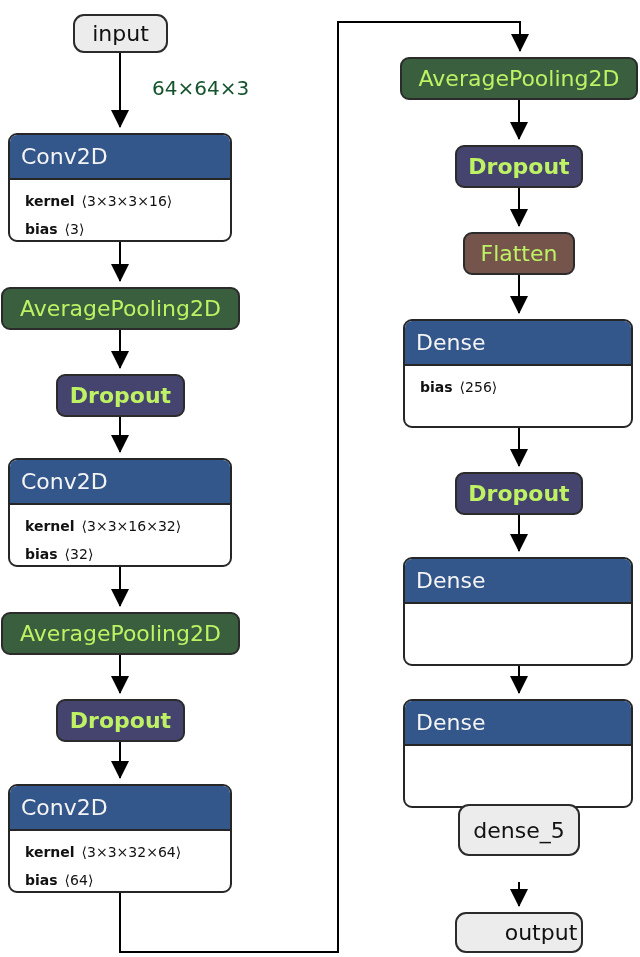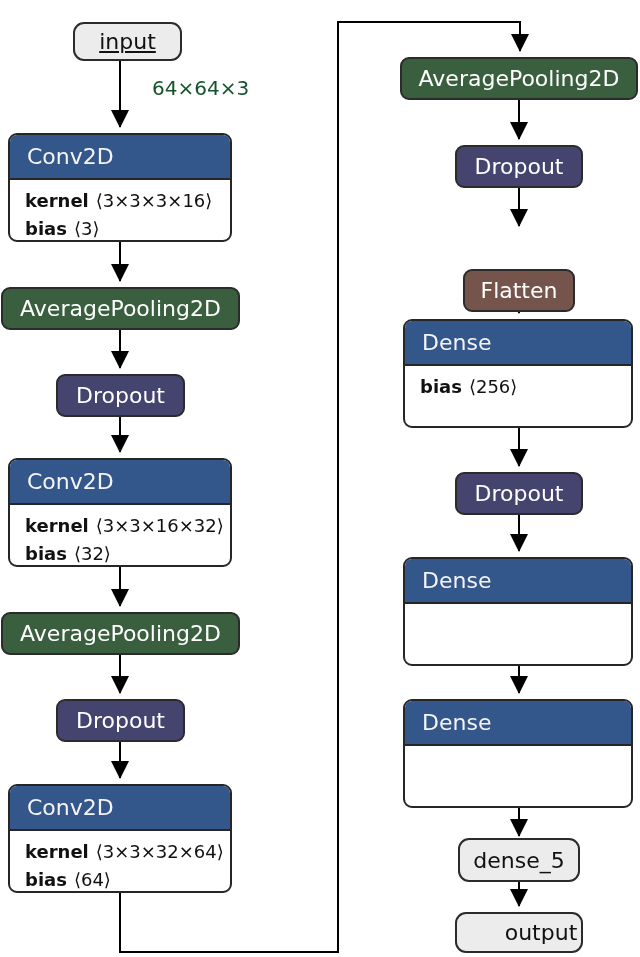--- a/index.html
+++ b/index.html
@@ -8,35 +8,35 @@
     font-family:"DejaVu Sans","Liberation Sans",sans-serif;
   }
   .edges{position:absolute;left:0;top:0;width:640px;height:957px;}
   .node{position:absolute;box-sizing:border-box;}
   .io-node{
     background:#ececec;border:2.5px solid #2b2b2b;border-radius:11px;
     display:flex;align-items:center;justify-content:center;
     font-size:22px;color:#111;
   }
   .pill{
-    border:2px solid #2b2b2b;border-radius:9px;color:#ffffff;
+    border:2px solid #2b2b2b;border-radius:9px;color:#bef264;
     display:flex;align-items:center;justify-content:center;font-size:22px;
   }
   .pool{background:#3a5f3e;}
-  .drop{background:#45446f;}
-  .flat{background:#75554b;margin-top:37px;}
+  .drop{background:#45446f;font-weight:bold;}
+  .flat{background:#75554b;}
   .layer-box{
     border:2.5px solid #262626;border-radius:9px;background:#ffffff;overflow:hidden;
   }
   .layer-head{
     background:#33568b;color:#f4f4f4;font-size:22px;height:43px;
-    display:flex;align-items:center;padding-left:17px;
+    display:flex;align-items:center;padding-left:11px;
     border-bottom:2px solid #262626;
   }
-  .layer-body{padding:7px 14px 0 15px;font-size:18px;color:#111;line-height:28px;}
+  .layer-body{padding:7px 14px 0 15px;font-size:14px;color:#111;line-height:28px;}
   .pname{font-weight:bold;}
   .pval{margin-left:7px;}
   .edge-label{position:absolute;font-size:20px;color:#14532d;}
 </style>
 </head>
 <body>
 
 <div class="canvas">
 
   <svg class="edges" viewBox="0 0 640 957">
@@ -58,21 +58,21 @@
       <path d="M519,188 L519,226" marker-end="url(#ah)"></path>
       <path d="M519,275 L519,313" marker-end="url(#ah)"></path>
       <path d="M519,428 L519,466" marker-end="url(#ah)"></path>
       <path d="M519,515 L519,551" marker-end="url(#ah)"></path>
       <path d="M519,666 L519,693" marker-end="url(#ah)"></path>
       <path d="M519,808 L519,836" marker-end="url(#ah)"></path>
       <path d="M519,882 L519,906" marker-end="url(#ah)"></path>
     </g>
   </svg>
 
-  <div class="node io-node" style="left:73px;top:22px;width:109px;height:39px;text-decoration:underline;">input</div>
+  <div class="node io-node" style="left:73px;top:14px;width:95px;height:39px;">input</div>
 
   <div class="edge-label" style="left:152px;top:76px;">64×64×3</div>
 
   <div class="node layer-box" style="left:8px;top:133px;width:224px;height:109px;">
     <div class="layer-head">Conv2D</div>
     <div class="layer-body">
       <div><span class="pname">kernel</span><span class="pval">⟨3×3×3×16⟩</span></div>
       <div><span class="pname">bias</span><span class="pval">⟨3⟩</span></div>
     </div>
   </div>
@@ -119,17 +119,17 @@
   <div class="node layer-box" style="left:403px;top:557px;width:230px;height:109px;">
     <div class="layer-head">Dense</div>
     <div class="layer-body">
     </div>
   </div>
 
   <div class="node layer-box" style="left:403px;top:699px;width:230px;height:109px;">
     <div class="layer-head">Dense</div>
   </div>
 
-  <div class="node io-node" style="left:458px;top:838px;width:122px;height:44px;">dense_5</div>
+  <div class="node io-node" style="left:458px;top:804px;width:122px;height:52px;">dense_5</div>
 
   <div class="node io-node" style="left:455px;top:912px;width:128px;height:41px;padding-left:44px;">output</div>
 
 </div>
 
 </body></html>

